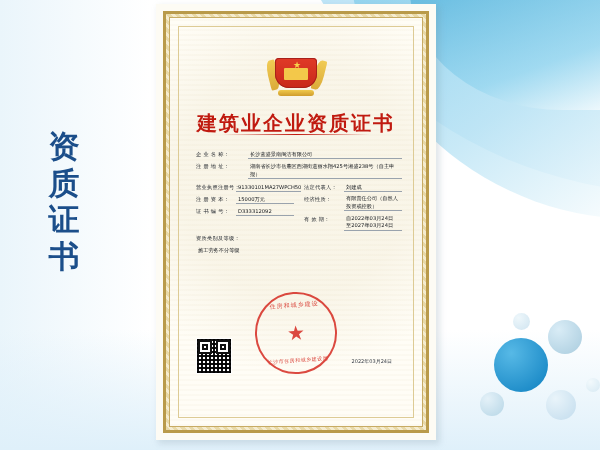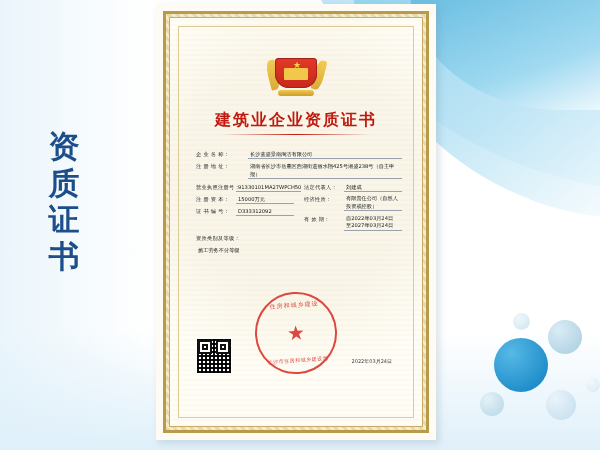--- a/index.html
+++ b/index.html
@@ -207,21 +207,21 @@
     background: linear-gradient(to bottom, #f0c94c, #cf9c2c);
     border-radius: 3px;
   }
 
   .cert-title {
     position: absolute;
     top: 92px;
     left: 0; right: 0;
     text-align: center;
     color: #c01a10;
-    font-size: 16px;
+    font-size: 20px;
     font-weight: bold;
     letter-spacing: 2px;
     font-family: "DejaVu Sans", "Liberation Sans", sans-serif;
   }
   .title-rule {
     position: absolute;
     top: 116px;
     left: 52px;
     right: 52px;
     height: 1px;

